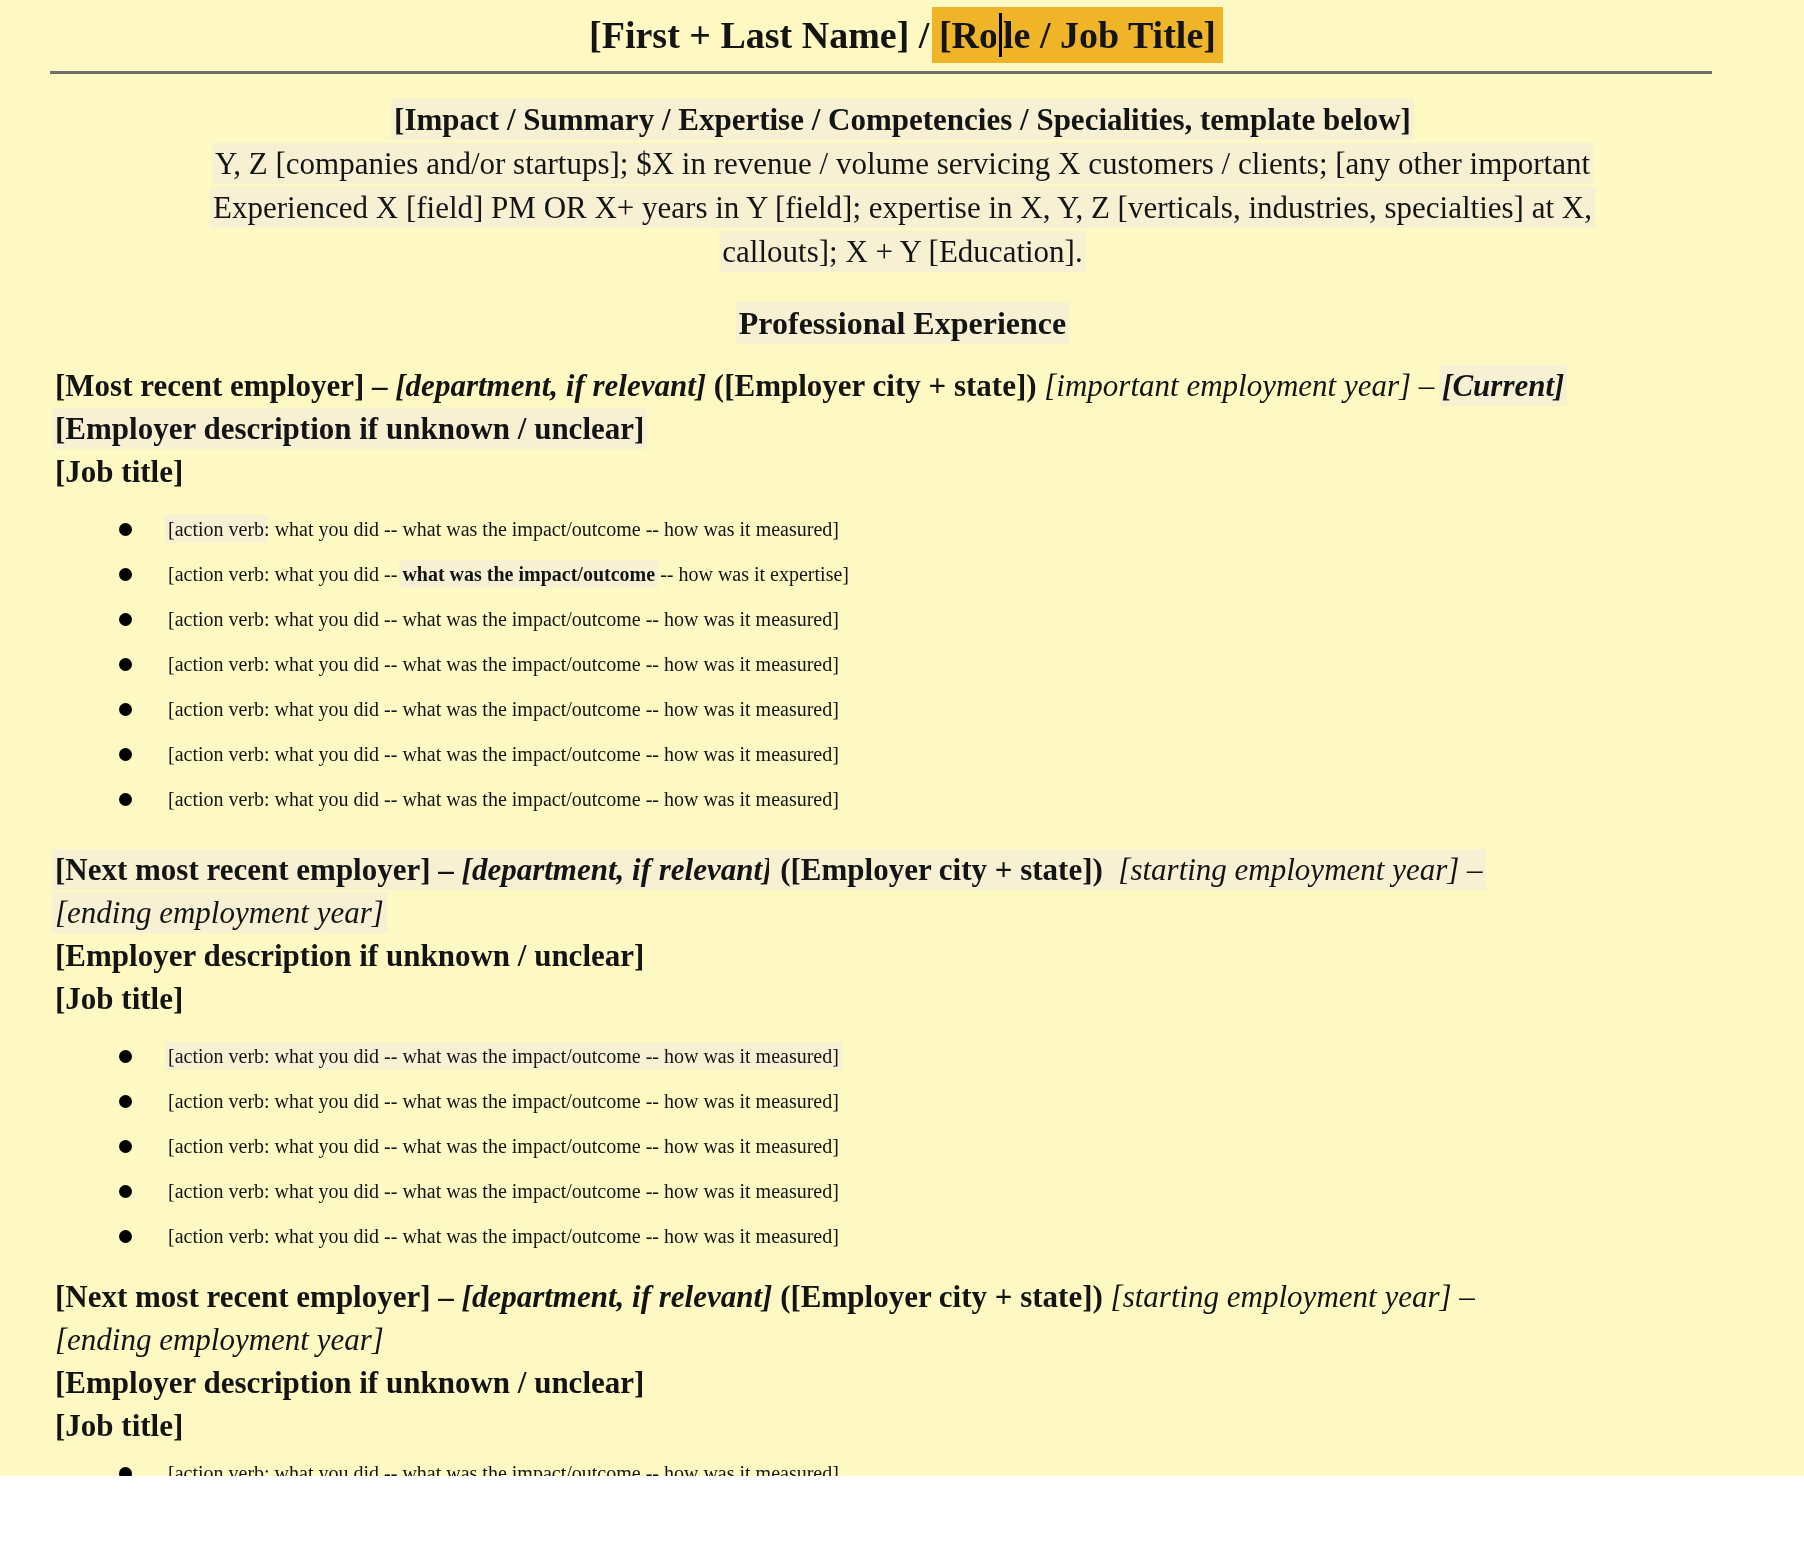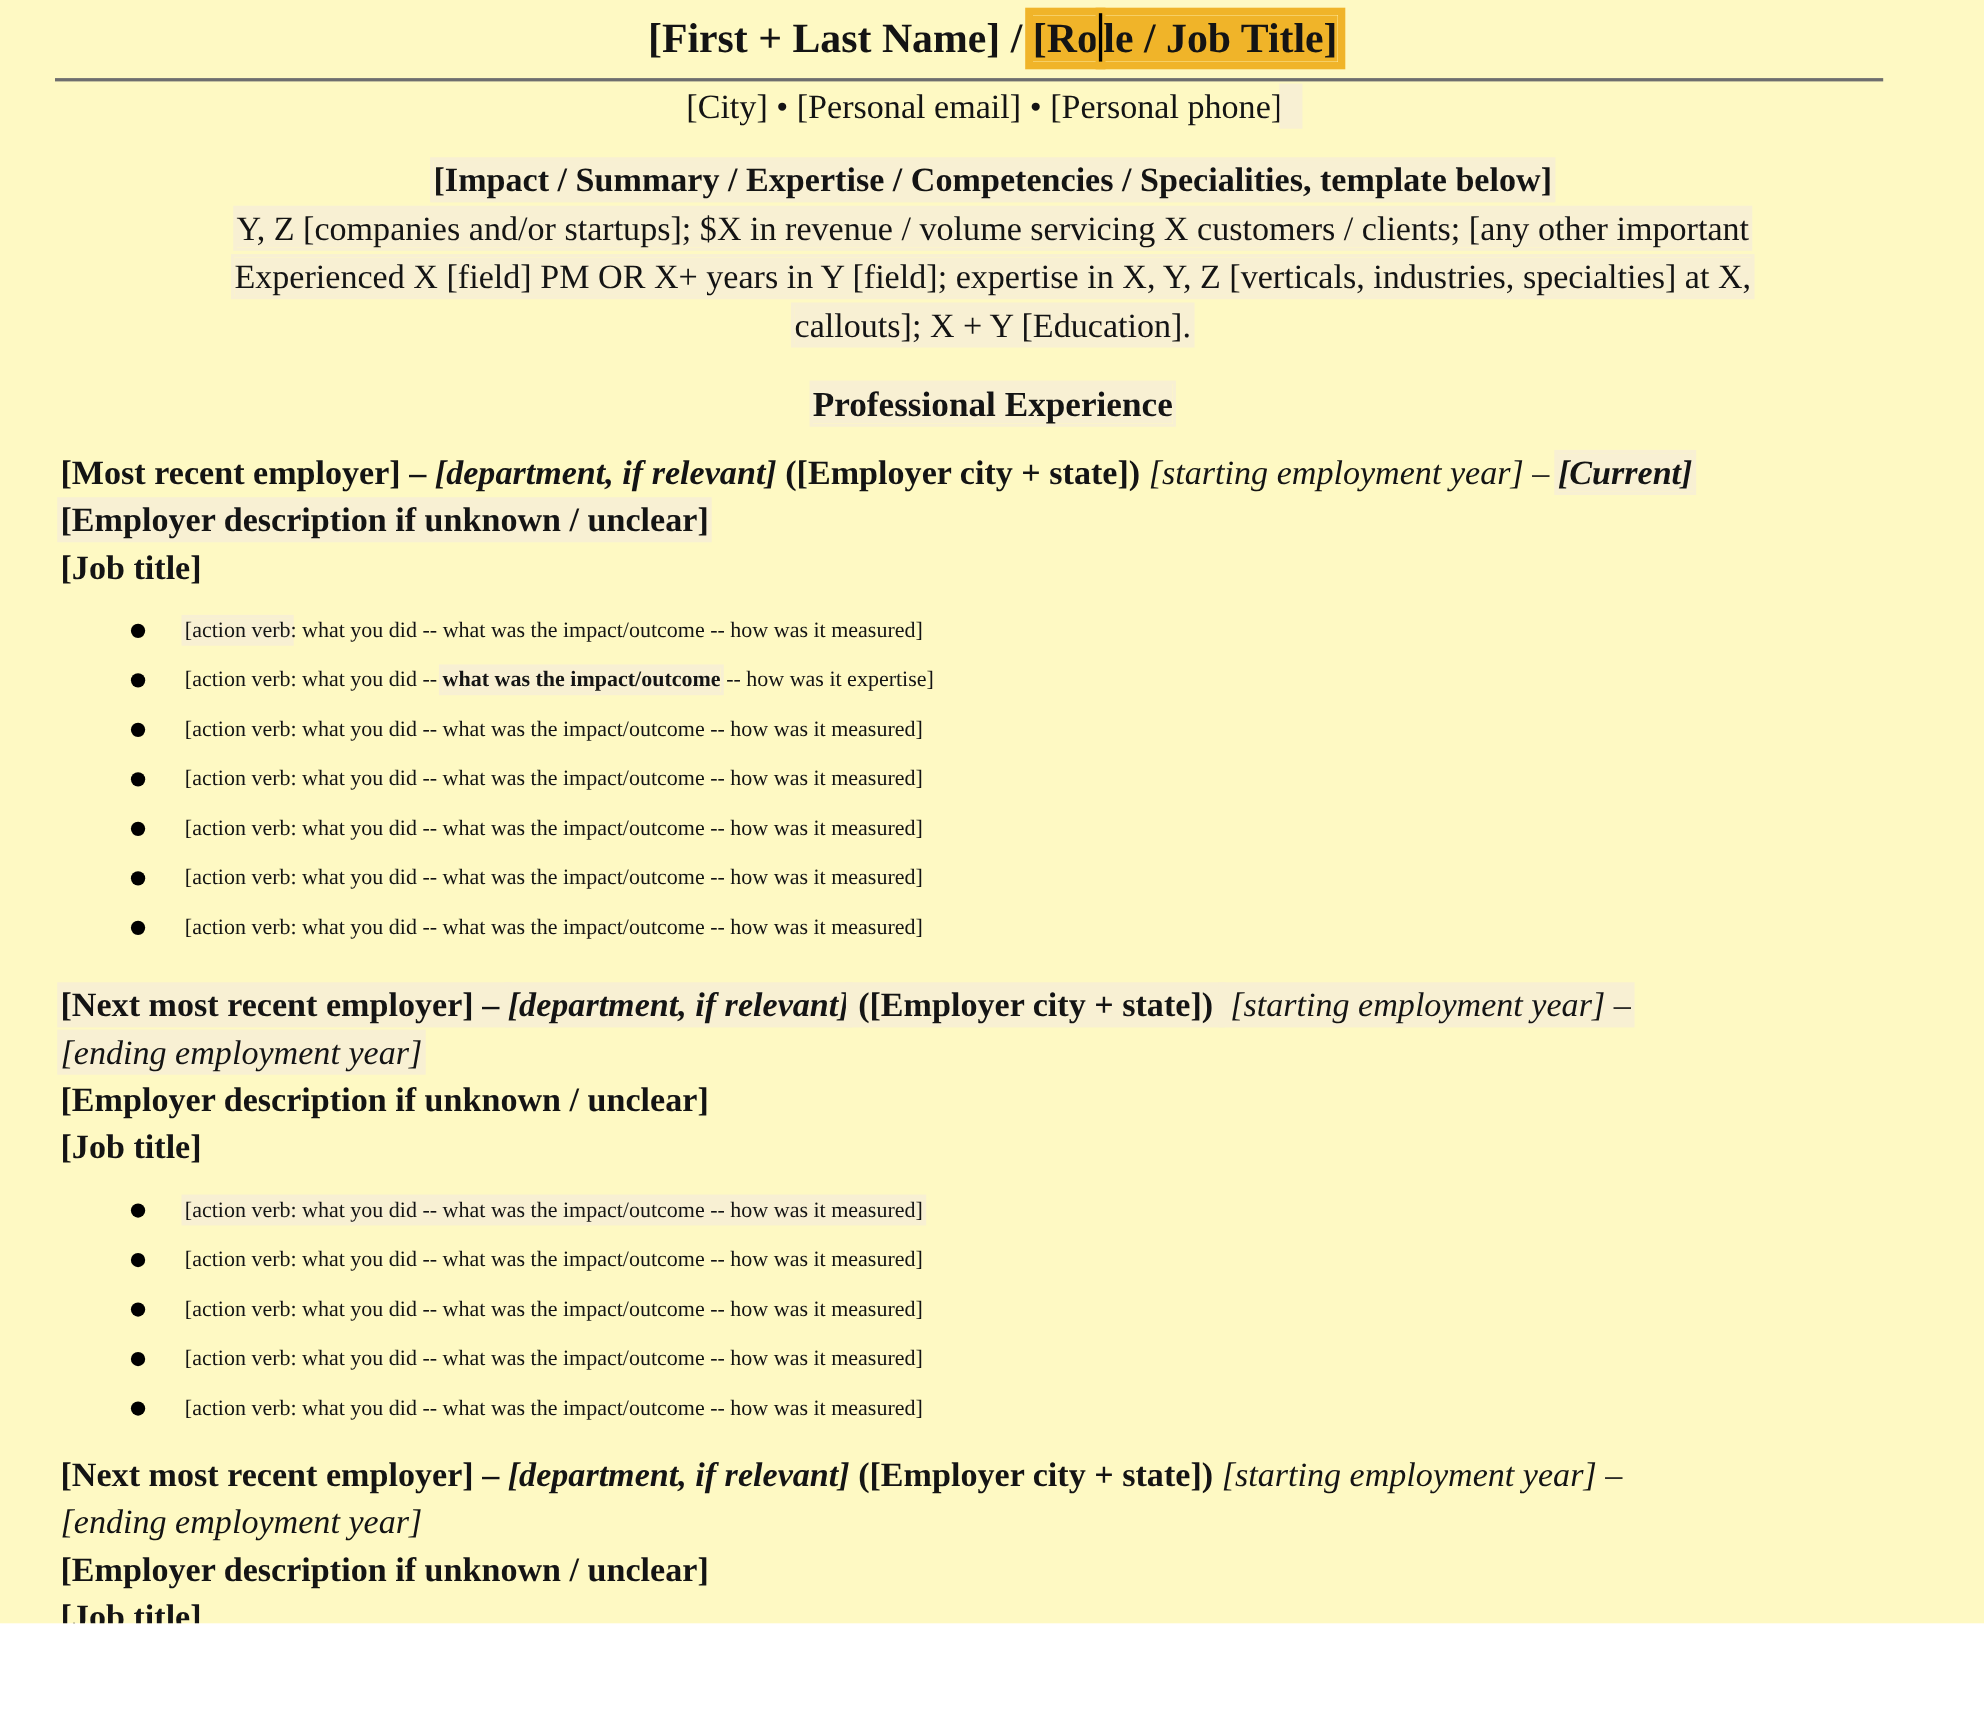--- a/index.html
+++ b/index.html
@@ -57,37 +57,36 @@
   .job:last-child ul{margin-top:4px;}
 </style>
 </head>
 <body>
 
 <div class="page" style="--c-gold: #F0B429; --c-pale: #F8F0D3; --c-rule: #6E6E6E; --c-text: #141414;">
 
   <header>
     <h1 class="doc-title center"><span class="run b">[First + Last Name] / </span><span class="run b h-gold">[Ro</span><span class="caret"></span><span class="run b h-gold">le / Job Title]</span></h1>
     <hr class="rule">
-    <div class="contact center"><span class="run">[City] • [Personal email] • [Personal phone]</span><span class="run h-pale">&nbsp;&nbsp;</span></div>
   </header>
 
   <section class="summary">
     <div class="summary-heading center"><span class="run b h-pale">[Impact / Summary / Expertise / Competencies / Specialities, template below]</span></div>
     <div class="center">
         <div class="sum-line"><span class="run h-pale">Y, Z [companies and/or startups]; $X in revenue / volume servicing X customers / clients; [any other important</span></div>
         <div class="sum-line"><span class="run h-pale">Experienced X [field] PM OR X+ years in Y [field]; expertise in X, Y, Z [verticals, industries, specialties] at X,</span></div>
         <div class="sum-line"><span class="run h-pale">callouts]; X + Y [Education].</span></div>
       </div>
   </section>
 
   <section>
     <h2 class="exp-heading center"><span class="run b h-pale">Professional Experience</span></h2>
     <div>
         <article class="job">
-          <div class="job-line"><span class="run b">[Most recent employer] – </span><span class="run b i">[department, if relevant]</span><span class="run b"> ([Employer city + state]) </span><span class="run i">[starting employment year]</span><span class="run"> – </span><span class="run b i h-pale">[Current]</span></div>
+          <div class="job-line"><span class="run b">[Most recent employer] – </span><span class="run b i">[department, if relevant]</span><span class="run b"> ([Employer city + state]) </span><span class="run i">[important employment year]</span><span class="run"> – </span><span class="run b i h-pale">[Current]</span></div>
           <div class="job-desc"><span class="run b h-pale">[Employer description if unknown / unclear]</span></div>
           <div class="job-title"><span class="run b">[Job title]</span></div>
           <ul>
             <li><span class="dot"></span><span><span class="run h-pale">[action verb</span><span class="run">: what you did -- what was the impact/outcome -- how was it measured]</span></span></li>
             <li><span class="dot"></span><span><span class="run">[action verb: what you did -- </span><span class="run b h-pale">what was the impact/outcome</span><span class="run"> -- how was it expertise]</span></span></li>
             <li><span class="dot"></span><span><span class="run">[action verb: what you did -- what was the impact/outcome -- how was it measured]</span></span></li>
             <li><span class="dot"></span><span><span class="run">[action verb: what you did -- what was the impact/outcome -- how was it measured]</span></span></li>
             <li><span class="dot"></span><span><span class="run">[action verb: what you did -- what was the impact/outcome -- how was it measured]</span></span></li>
             <li><span class="dot"></span><span><span class="run">[action verb: what you did -- what was the impact/outcome -- how was it measured]</span></span></li>
             <li><span class="dot"></span><span><span class="run">[action verb: what you did -- what was the impact/outcome -- how was it measured]</span></span></li>

